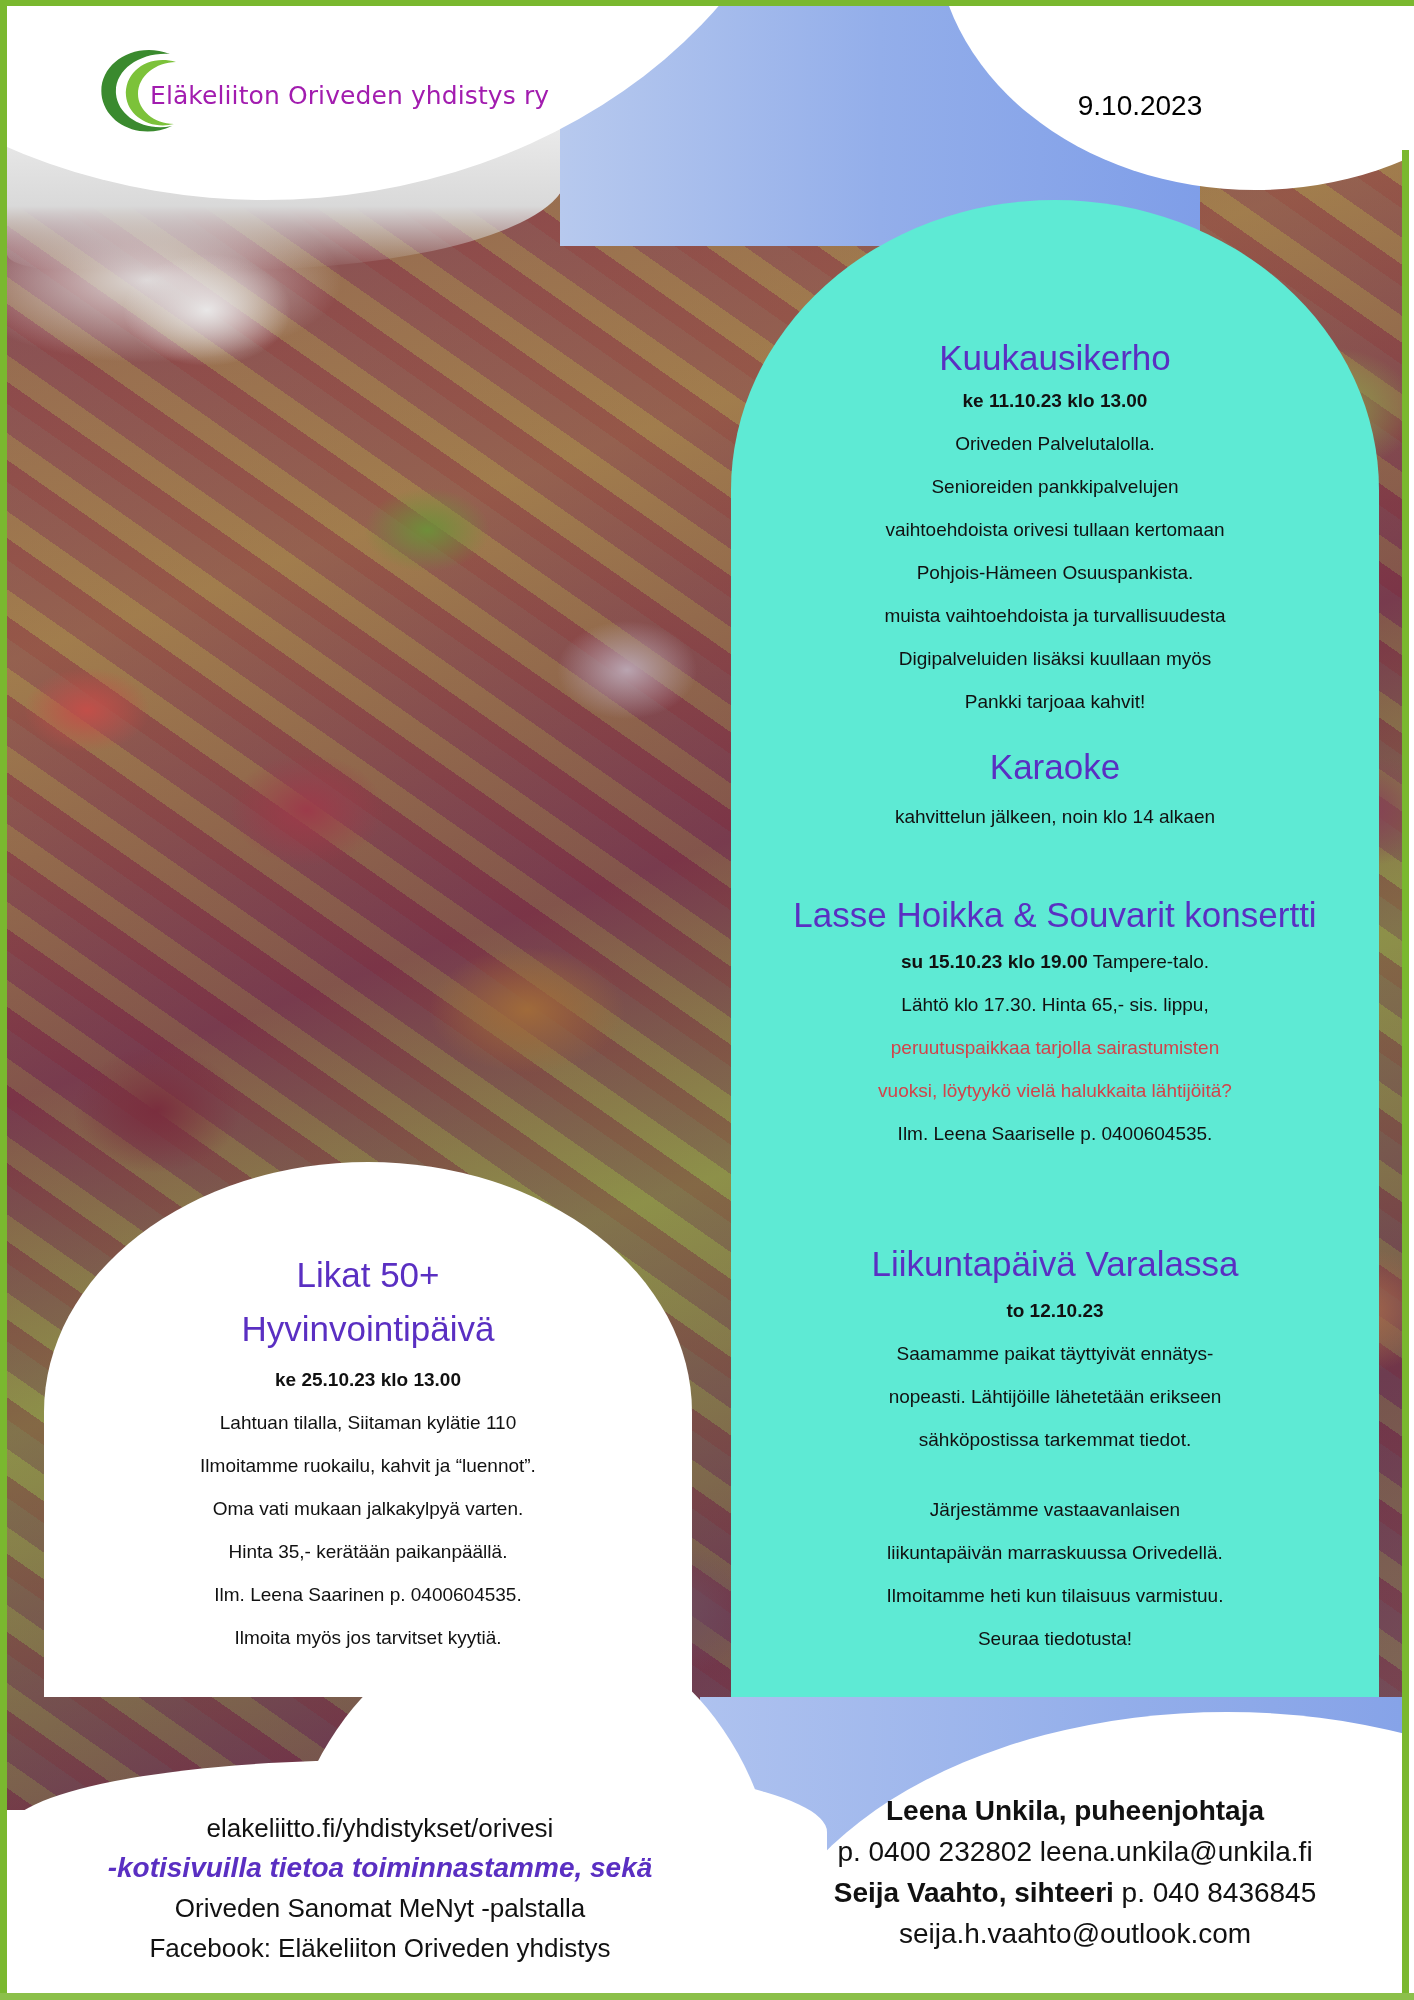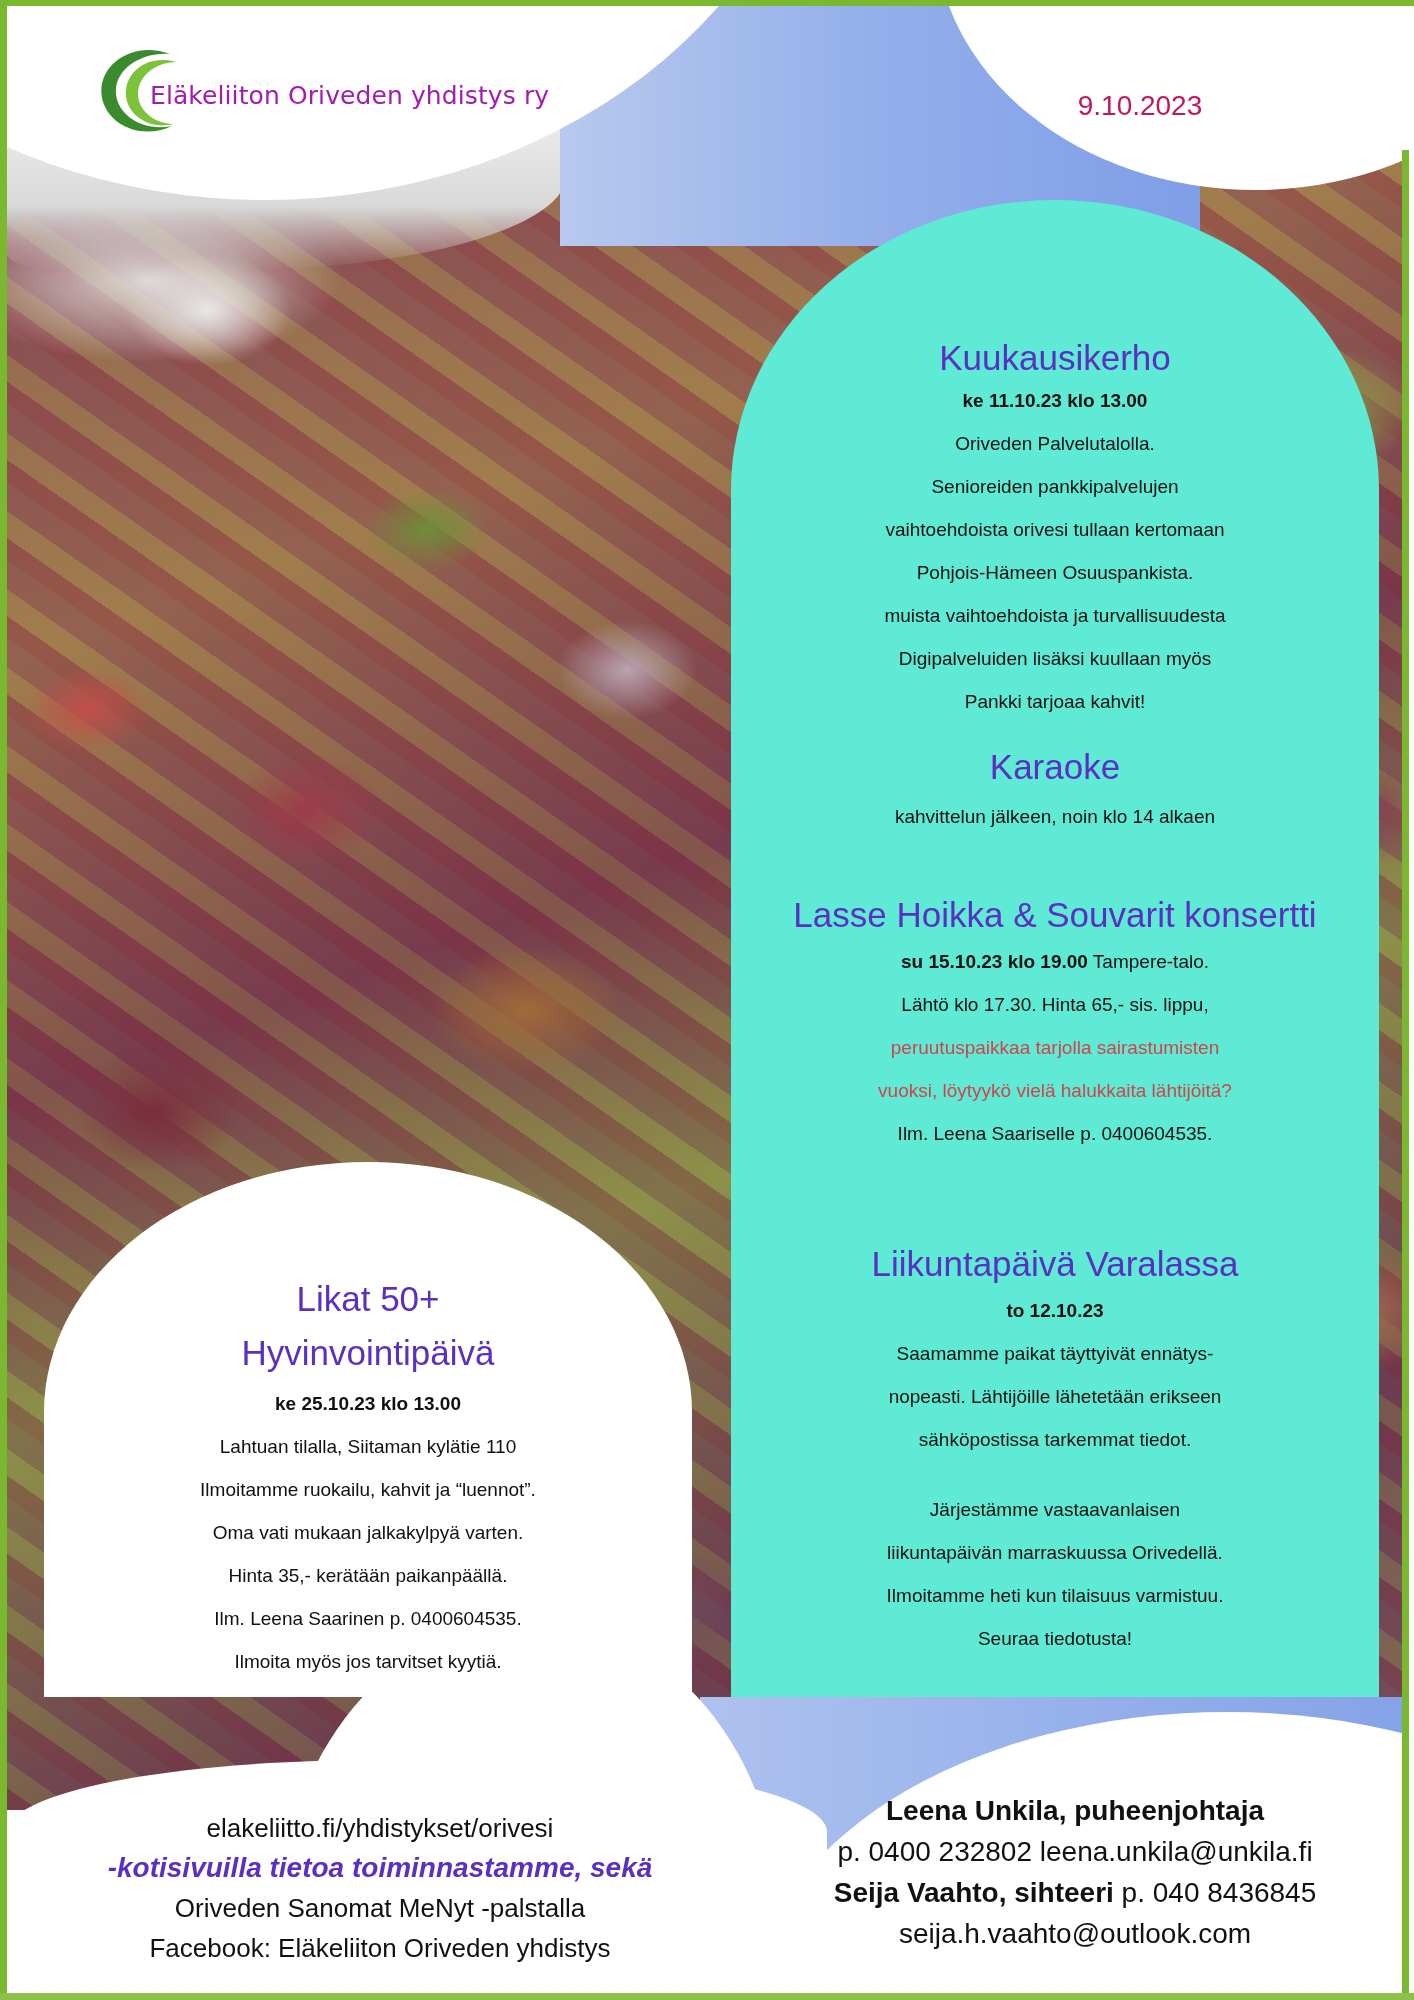--- a/index.html
+++ b/index.html
@@ -43,21 +43,21 @@
   }
   .top-circle-left {
     position: absolute; left: -300px; top: -760px; width: 1130px; height: 960px; border-radius: 50%; background: #fff;
   }
   .top-circle-right {
     position: absolute; left: 935px; top: -330px; width: 640px; height: 520px; border-radius: 50%; background: #fff;
   }
   .logo { position: absolute; left: 92px; top: 44px; display: flex; align-items: center; z-index: 5; }
   .logo-mark { width: 100px; height: 90px; position: relative; }
   .logo-text { font-family: "DejaVu Sans", sans-serif; font-size: 25px; color: #a21caf; margin-left: -42px; margin-top: 12px; letter-spacing: 0.1px; }
-  .date { position: absolute; left: 1060px; top: 90px; width: 160px; text-align: center; font-size: 28px; color: #be185d; z-index: 5; }
+  .date { position: absolute; left: 1060px; top: 90px; width: 160px; text-align: center; font-size: 28px; color: #000000; z-index: 5; }
 
   
   .right-panel {
     position: absolute; left: 731px; top: 200px; width: 648px; height: 1497px; background: #5eead4;
     border-radius: 324px 324px 0 0 / 290px 290px 0 0;
     z-index: 4;
   }
   
   .left-panel {
     position: absolute; left: 44px; top: 1162px; width: 648px; height: 535px; background: #fff;
@@ -150,21 +150,21 @@
       <div class="t">nopeasti. Lähtijöille lähetetään erikseen</div>
       <div class="t">sähköpostissa tarkemmat tiedot.</div>
       <div class="t" style="margin-top:27px;">Järjestämme vastaavanlaisen</div>
       <div class="t">liikuntapäivän marraskuussa Orivedellä.</div>
       <div class="t">Ilmoitamme heti kun tilaisuus varmistuu.</div>
       <div class="t">Seuraa tiedotusta!</div>
     </div>
   </div>
 
   <div class="left-panel">
-    <div class="panel-content" style="top:110px;">
+    <div class="panel-content" style="top:86px;">
       <div class="h-purple" style="line-height:54px;">Likat 50+</div>
       <div class="h-purple" style="line-height:54px;">Hyvinvointipäivä</div>
       <div class="t b" style="margin-top:2px;">ke 25.10.23 klo 13.00</div>
       <div class="t">Lahtuan tilalla, Siitaman kylätie 110</div>
       <div class="t">Ilmoitamme ruokailu, kahvit ja “luennot”.</div>
       <div class="t">Oma vati mukaan jalkakylpyä varten.</div>
       <div class="t">Hinta 35,- kerätään paikanpäällä.</div>
       <div class="t">Ilm. Leena Saarinen p. 0400604535.</div>
       <div class="t">Ilmoita myös jos tarvitset kyytiä.</div>
     </div>

